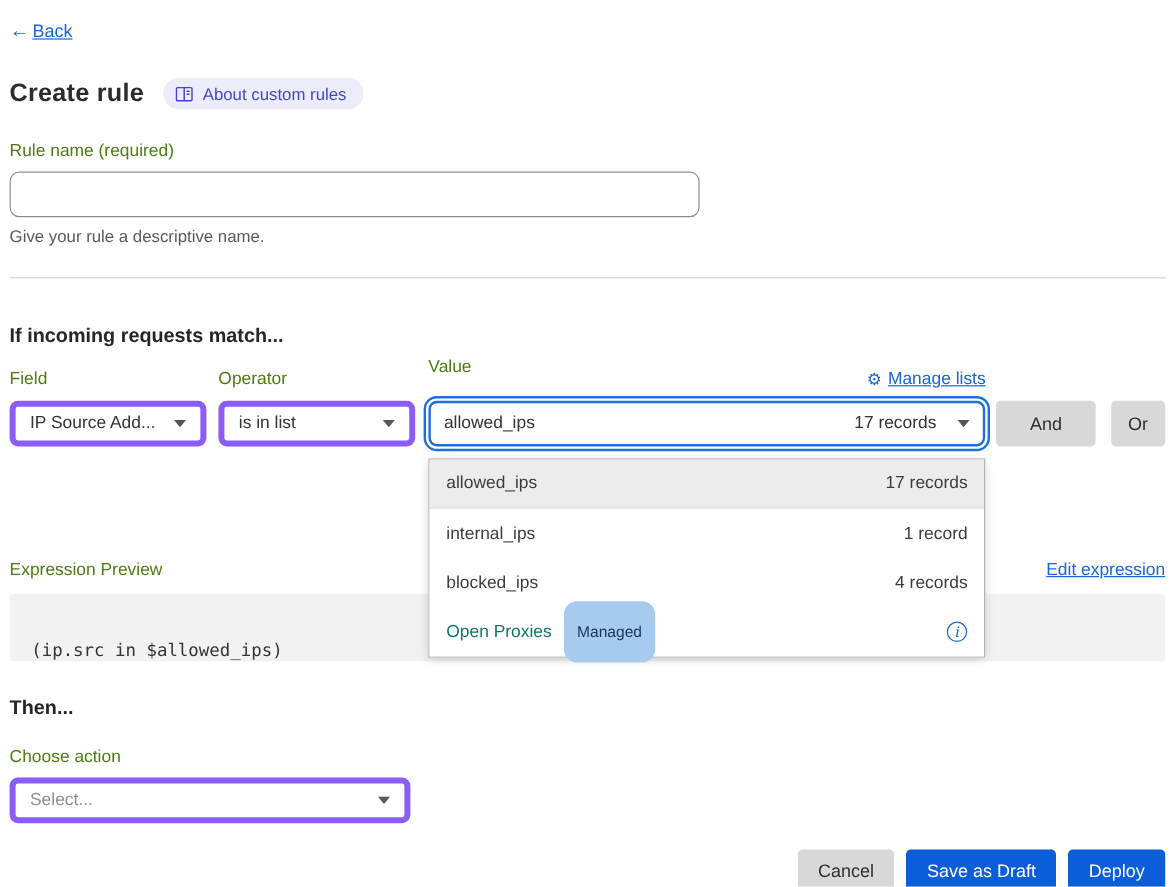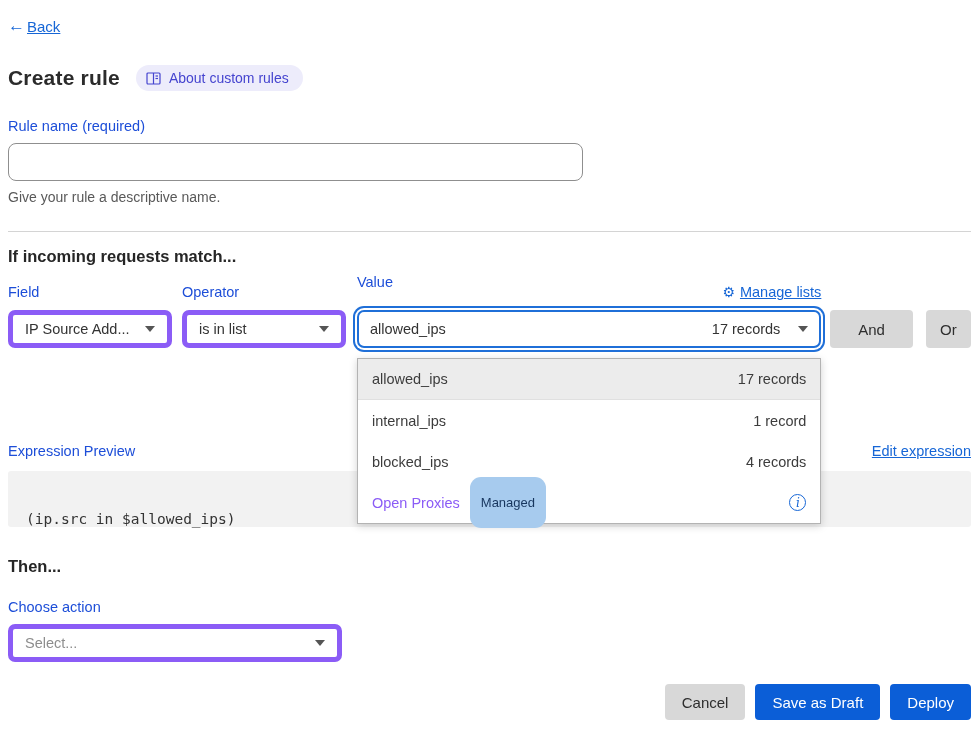--- a/index.html
+++ b/index.html
@@ -12,28 +12,28 @@
   .back .arrow { font-size: 17px; text-decoration: none; }
   .back .txt { text-decoration: underline; }
 
   
   .title-row { display: flex; align-items: center; gap: 16px; margin-top: 29px; }
   .page-title { font-size: 21px; font-weight: bold; color: #2b2b2b; letter-spacing: .2px; }
   .about-badge { display: inline-flex; align-items: center; gap: 8px; background: #edecfb; color: #4544cf; font-size: 14px; padding: 5px 14px 5px 10px; border-radius: 14px; cursor: pointer; }
   .about-badge svg { display: block; }
 
   
-  .field-label { font-size: 14.5px; color: #1d4ed8; }
+  .field-label { font-size: 14.5px; color: #4d7c0f; }
   .rule-name-label { margin-top: 27px; }
   .rule-name-input { margin-top: 9px; width: 575px; height: 38px; border: 1px solid #8f8f8f; border-radius: 8px; font-size: 14.5px; padding: 0 12px; color: #333; display: block; outline: none; background: #fff; }
   .helper { margin-top: 8px; font-size: 14px; color: #595959; }
 
   .divider { border: none; border-top: 1px solid #d4d4d4; margin-top: 26px; }
 
-  .section-heading { margin-top: 15px; font-size: 16.5px; font-weight: bold; color: #262626; }
+  .section-heading { margin-top: 39px; font-size: 16.5px; font-weight: bold; color: #262626; }
 
   
   .cond-row { display: flex; margin-top: 8px; align-items: flex-end; }
   .col { display: flex; flex-direction: column; }
   .col-field { width: 167px; margin-right: 10px; }
   .col-operator { width: 167px; margin-right: 11px; }
   .col-value { width: 473px; margin-right: 9px; position: relative; }
   .col .field-label { margin-bottom: 10px; }
   .value-label-row { display: flex; justify-content: space-between; align-items: flex-end; margin-bottom: 10px; }
   .manage-lists { display: inline-flex; align-items: center; gap: 5px; color: #1666d6; font-size: 14.5px; cursor: pointer; }
@@ -50,21 +50,21 @@
   .conj-btn { height: 38px; background: #d8d8d8; color: #2e2e2e; border-radius: 4px; font-size: 15px; }
   .and-btn { width: 84px; margin-right: 13px; }
   .or-btn { width: 46px; }
 
   
   .dropdown { position: absolute; top: calc(100% + 10px); left: 0; width: 100%; background: #fff; border: 1px solid #b3b3b3; box-shadow: 0 2px 8px rgba(0,0,0,.18); z-index: 20; }
   .dd-item { height: 41px; display: flex; align-items: center; justify-content: space-between; padding: 0 14px; font-size: 14.5px; color: #3c3c3c; cursor: pointer; background: #fff; }
   .dd-item.highlighted { background: #ececec; border-bottom: 1px solid #e0e0e0; }
   .dd-item .meta { color: #3c3c3c; }
   .dd-item .name-group { display: flex; align-items: center; gap: 10px; }
-  .dd-item.managed-row .dd-name { color: #8b5cf6; }
+  .dd-item.managed-row .dd-name { color: #0f766e; }
   .managed-badge { background: #a7cbee; color: #17365e; font-size: 13px; padding: 18px 11px; border-radius: 11px; }
   .info-icon { width: 17px; height: 17px; border: 1.4px solid #1666d6; border-radius: 50%; color: #1666d6; display: inline-flex; align-items: center; justify-content: center; font-family: "DejaVu Serif", serif; font-style: italic; font-size: 12px; line-height: 1; cursor: pointer; }
 
   
   .expr-head { display: flex; justify-content: space-between; align-items: flex-end; margin-top: 95px; }
   .edit-expression { color: #1666d6; font-size: 14.5px; text-decoration: underline; cursor: pointer; }
   .expr-block { margin-top: 12px; height: 56px; background: #f2f2f2; border-radius: 3px; display: flex; align-items: center; padding-left: 18px; }
   .expr-code { font-family: "DejaVu Sans Mono", monospace; font-size: 14.5px; color: #333; margin-top: 40px; }
 
   .then-heading { margin-top: 30px; }

